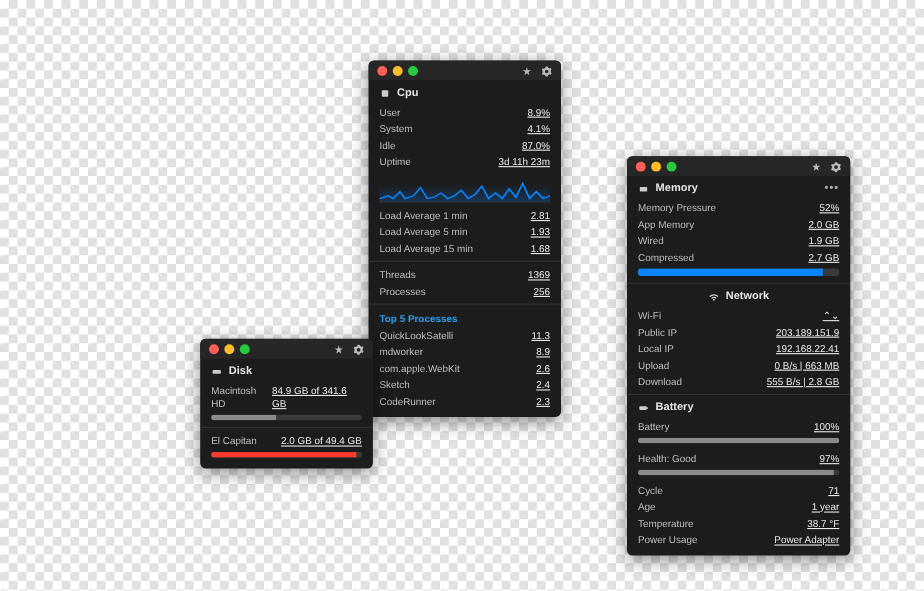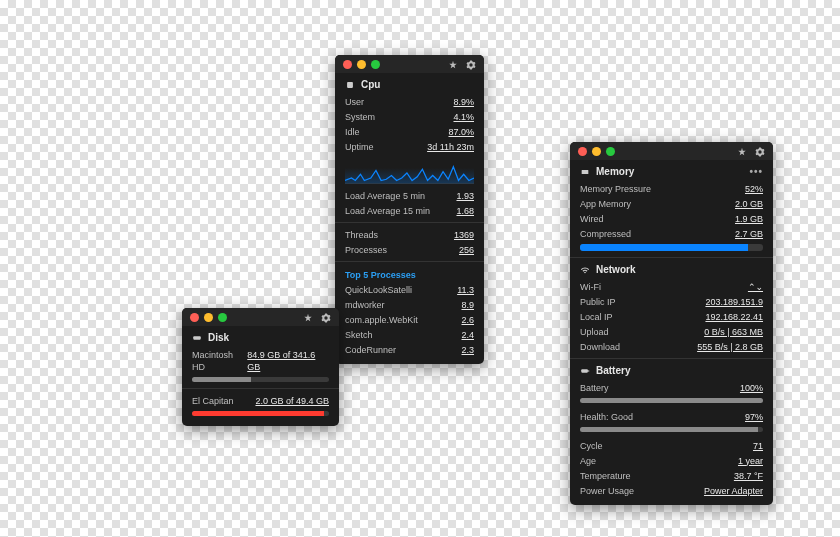--- a/index.html
+++ b/index.html
@@ -98,21 +98,21 @@
   .bar-fill.blue { background:#0a84ff; }
   .spark {
     height: 26px;
     margin: 4px 10px;
     background: linear-gradient(to top, rgba(10,132,255,0.25) 0, rgba(10,132,255,0) 60%);
     position:relative;
     border-bottom:1px solid #2a3a4a;
   }
   .spark svg { width:100%; height:100%; }
   
-  #panel-cpu   { left: 335px; top: 55px;  width: 149px; }
+  #panel-cpu   { left: 335px; top: 55px;  width: 175px; }
   #panel-disk  { left: 182px; top: 308px; width: 157px; }
   #panel-right { left: 570px; top: 142px; width: 203px; }
 </style>
 </head>
 <body>
 
 <div id="panel-cpu" class="panel">
   <div class="titlebar">
     <div class="traffic">
       <div class="dot red"></div>
@@ -151,20 +151,24 @@
   <div class="row">
       <span class="label">Uptime</span>
       <span class="value">3d 11h 23m</span>
     </div>
   <div class="spark">
     <svg viewBox="0 0 100 20" preserveAspectRatio="none">
         <polyline fill="none" stroke="#0a84ff" stroke-width="1" points="0,18 5,16 8,18 12,13 15,18 20,16 24,10 28,18 32,17 36,14 40,18 44,16 48,12 52,18 56,15 60,9 64,18 68,14 72,18 76,11 80,17 84,7 88,18 92,13 96,18 100,16"></polyline>
       </svg>
   </div>
   <div class="row">
+      <span class="label">Load Average 1 min</span>
+      <span class="value">2.81</span>
+    </div>
+  <div class="row">
       <span class="label">Load Average 5 min</span>
       <span class="value">1.93</span>
     </div>
   <div class="row">
       <span class="label">Load Average 15 min</span>
       <span class="value">1.68</span>
     </div>
   <div class="hr"></div>
   <div class="row">
       <span class="label">Threads</span>
@@ -279,21 +283,21 @@
     </div>
   <div class="row">
       <span class="label">Compressed</span>
       <span class="value">2.7 GB</span>
     </div>
   <div class="bar-track" style="height:7px;">
       <div class="bar-fill blue" style="width:92%"></div>
     </div>
   <div class="hr"></div>
 
-  <div class="section-head" style="padding-top:2px;">
+  <div class="section-head" style="padding-top:2px;justify-content:center;">
     <span class="sicon">
         <svg viewBox="0 0 24 24">
           <path d="M12 20a2 2 0 100-4 2 2 0 000 4zm-6-6a8 8 0 0112 0l-2 2a5 5 0 00-8 0zM2 10a14 14 0 0120 0l-2 2a11 11 0 00-16 0z"></path>
         </svg>
       </span>
     <span>Network</span>
   </div>
   <div class="row">
       <span class="label">Wi-Fi</span>
       <span class="value">⌃⌄</span>

